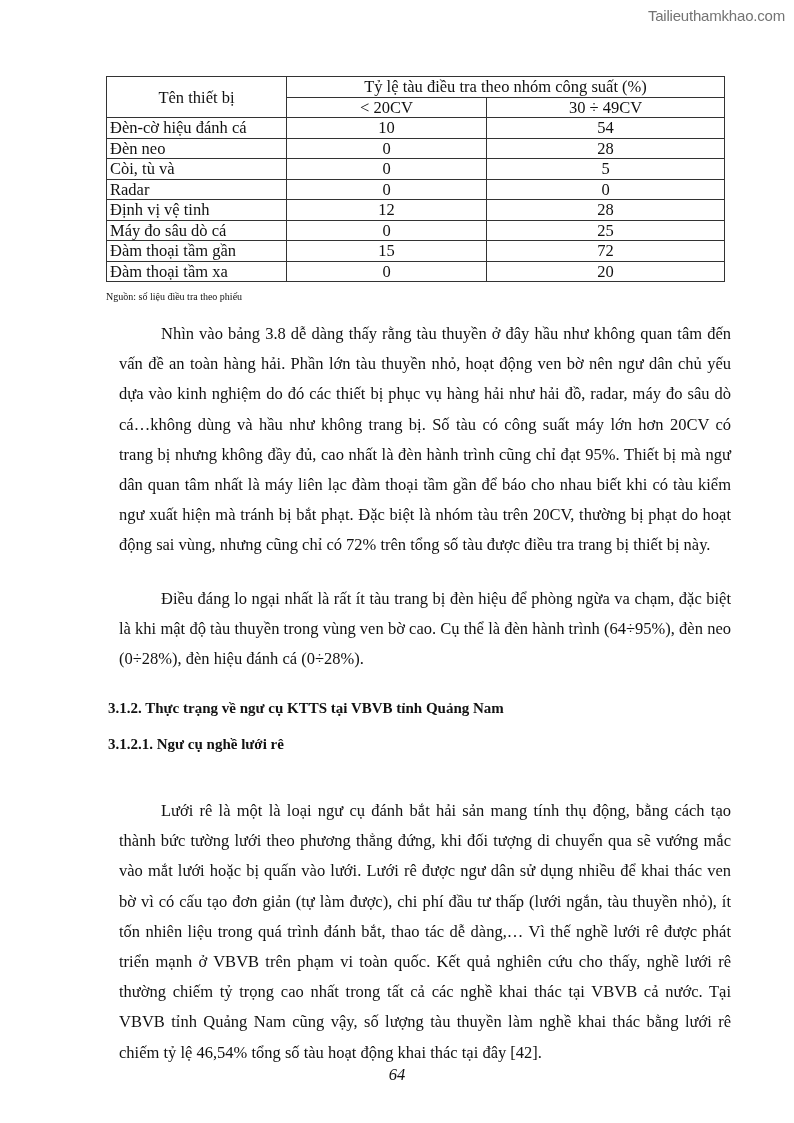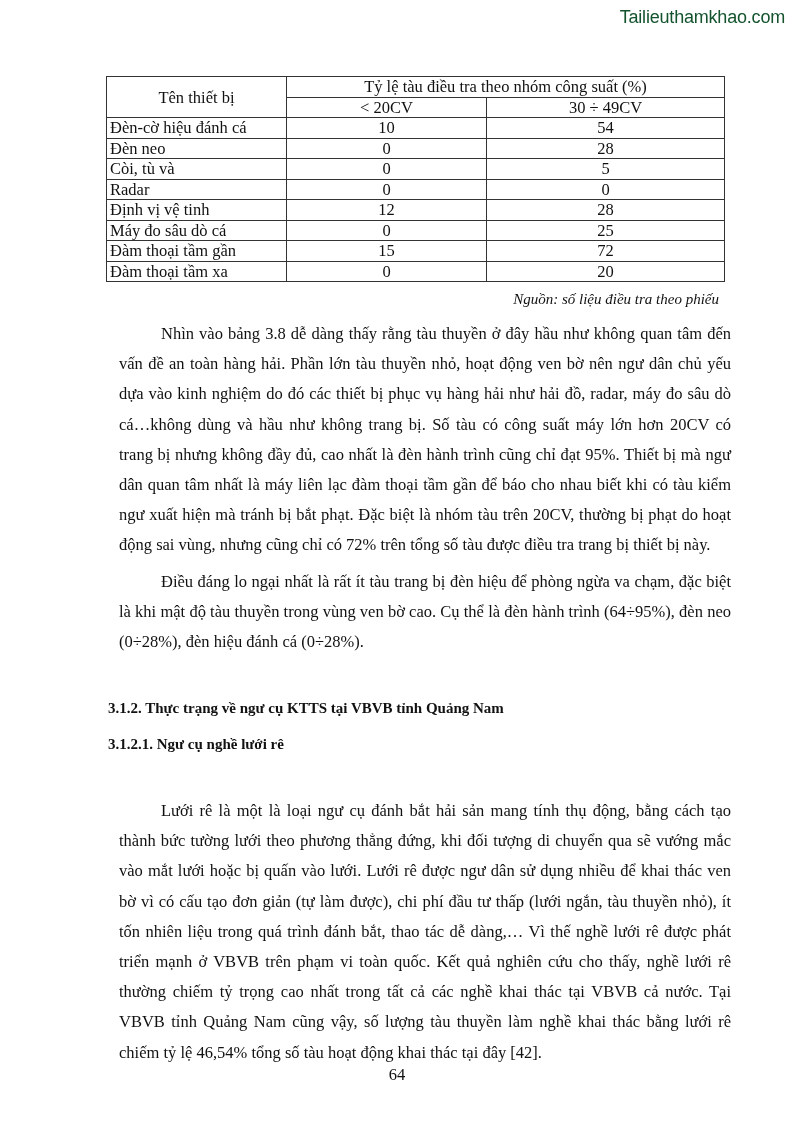--- a/index.html
+++ b/index.html
@@ -1,32 +1,32 @@
 <!DOCTYPE html>
 <html><head>
 <meta charset="utf-8">
 <style>
   html, body { margin: 0; padding: 0; background: #ffffff; }
   body { width: 794px; height: 1123px; position: relative; overflow: hidden;
          font-family: "Liberation Serif", "DejaVu Serif", serif; color: #111; }
   .watermark { position: absolute; top: 7px; right: 9px; font-family: "Liberation Sans", "DejaVu Sans", sans-serif;
-               font-size: 18px; color: #14532d; letter-spacing: -0.2px; }
+               font-size: 15px; color: #737373; letter-spacing: -0.2px; }
   table.data { position: absolute; left: 106px; top: 76px; width: 619px; border-collapse: collapse;
                font-size: 16.5px; line-height: 19px; padding-left: 36px; }
   table.data td { border: 1px solid #333; padding: 0 3px; height: 19.5px; }
   table.data td.c { text-align: center; }
   table.data col.c1 { width: 180px; }
   table.data col.c2 { width: 200px; }
-  .source { position: absolute; left: 106px; width: 613px; top: 291px; text-align: right; font-style: italic;
-            font-size: 15px; }
+  .source { position: absolute; left: 106px; width: 613px; top: 291px; 
+            font-size: 10px; }
   .body-text { position: absolute; left: 119px; width: 612px; font-size: 16.5px; line-height: 30.2px;
                text-align: justify; }
   .para { margin: 0; text-indent: 42px; }
   .h { position: absolute; left: 108px; font-weight: bold; font-size: 15px; }
-  .page-num { position: absolute; top: 1065px; left: 0; width: 794px; text-align: center; font-size: 16.5px; }
+  .page-num { position: absolute; top: 1065px; left: 0; width: 794px; text-align: center; font-size: 16.5px; font-style: italic; }
 </style>
 </head>
 <body>
 
 <div class="watermark">Tailieuthamkhao.com</div>
 
 <table class="data">
   <colgroup>
       <col class="c1">
       <col class="c2">
@@ -81,21 +81,21 @@
     <td class="c">0</td>
     <td class="c">20</td>
   </tr>
 </tbody>
   </table>
 
 <div class="source">Nguồn: số liệu điều tra theo phiếu</div>
 
 <div class="body-text" style="top:319px;">
   <p class="para">Nhìn vào bảng 3.8 dễ dàng thấy rằng tàu thuyền ở đây hầu như không quan tâm đến vấn đề an toàn hàng hải. Phần lớn tàu thuyền nhỏ, hoạt động ven bờ nên ngư dân chủ yếu dựa vào kinh nghiệm do đó các thiết bị phục vụ hàng hải như hải đồ, radar, máy đo sâu dò cá…không dùng và hầu như không trang bị. Số tàu có công suất máy lớn hơn 20CV có trang bị nhưng không đầy đủ, cao nhất là đèn hành trình cũng chỉ đạt 95%. Thiết bị mà ngư dân quan tâm nhất là máy liên lạc đàm thoại tầm gần để báo cho nhau biết khi có tàu kiểm ngư xuất hiện mà tránh bị bắt phạt. Đặc biệt là nhóm tàu trên 20CV, thường bị phạt do hoạt động sai vùng, nhưng cũng chỉ có 72% trên tổng số tàu được điều tra trang bị thiết bị này.</p>
-  <p class="para" style="margin-top:6px;">Điều đáng lo ngại nhất là rất ít tàu trang bị đèn hiệu để phòng ngừa va chạm, đặc biệt là khi mật độ tàu thuyền trong vùng ven bờ cao. Cụ thể là đèn hành trình (64÷95%), đèn neo (0÷28%), đèn hiệu đánh cá (0÷28%).</p>
+  <p class="para" style="margin-top:23px;">Điều đáng lo ngại nhất là rất ít tàu trang bị đèn hiệu để phòng ngừa va chạm, đặc biệt là khi mật độ tàu thuyền trong vùng ven bờ cao. Cụ thể là đèn hành trình (64÷95%), đèn neo (0÷28%), đèn hiệu đánh cá (0÷28%).</p>
 </div>
 
 <div class="h" style="top:700px;">3.1.2. Thực trạng về ngư cụ KTTS tại VBVB tỉnh Quảng Nam</div>
 <div class="h" style="top:736px;">3.1.2.1. Ngư cụ nghề lưới rê</div>
 
 <div class="body-text" style="top:764px;margin-top:32px;">
   <p class="para">Lưới rê là một là loại ngư cụ đánh bắt hải sản mang tính thụ động, bằng cách tạo thành bức tường lưới theo phương thẳng đứng, khi đối tượng di chuyển qua sẽ vướng mắc vào mắt lưới hoặc bị quấn vào lưới. Lưới rê được ngư dân sử dụng nhiều để khai thác ven bờ vì có cấu tạo đơn giản (tự làm được), chi phí đầu tư thấp (lưới ngắn, tàu thuyền nhỏ), ít tốn nhiên liệu trong quá trình đánh bắt, thao tác dễ dàng,… Vì thế nghề lưới rê được phát triển mạnh ở VBVB trên phạm vi toàn quốc. Kết quả nghiên cứu cho thấy, nghề lưới rê thường chiếm tỷ trọng cao nhất trong tất cả các nghề khai thác tại VBVB cả nước. Tại VBVB tỉnh Quảng Nam cũng vậy, số lượng tàu thuyền làm nghề khai thác bằng lưới rê chiếm tỷ lệ 46,54% tổng số tàu hoạt động khai thác tại đây [42].</p>
 </div>
 
 <div class="page-num">64</div>

